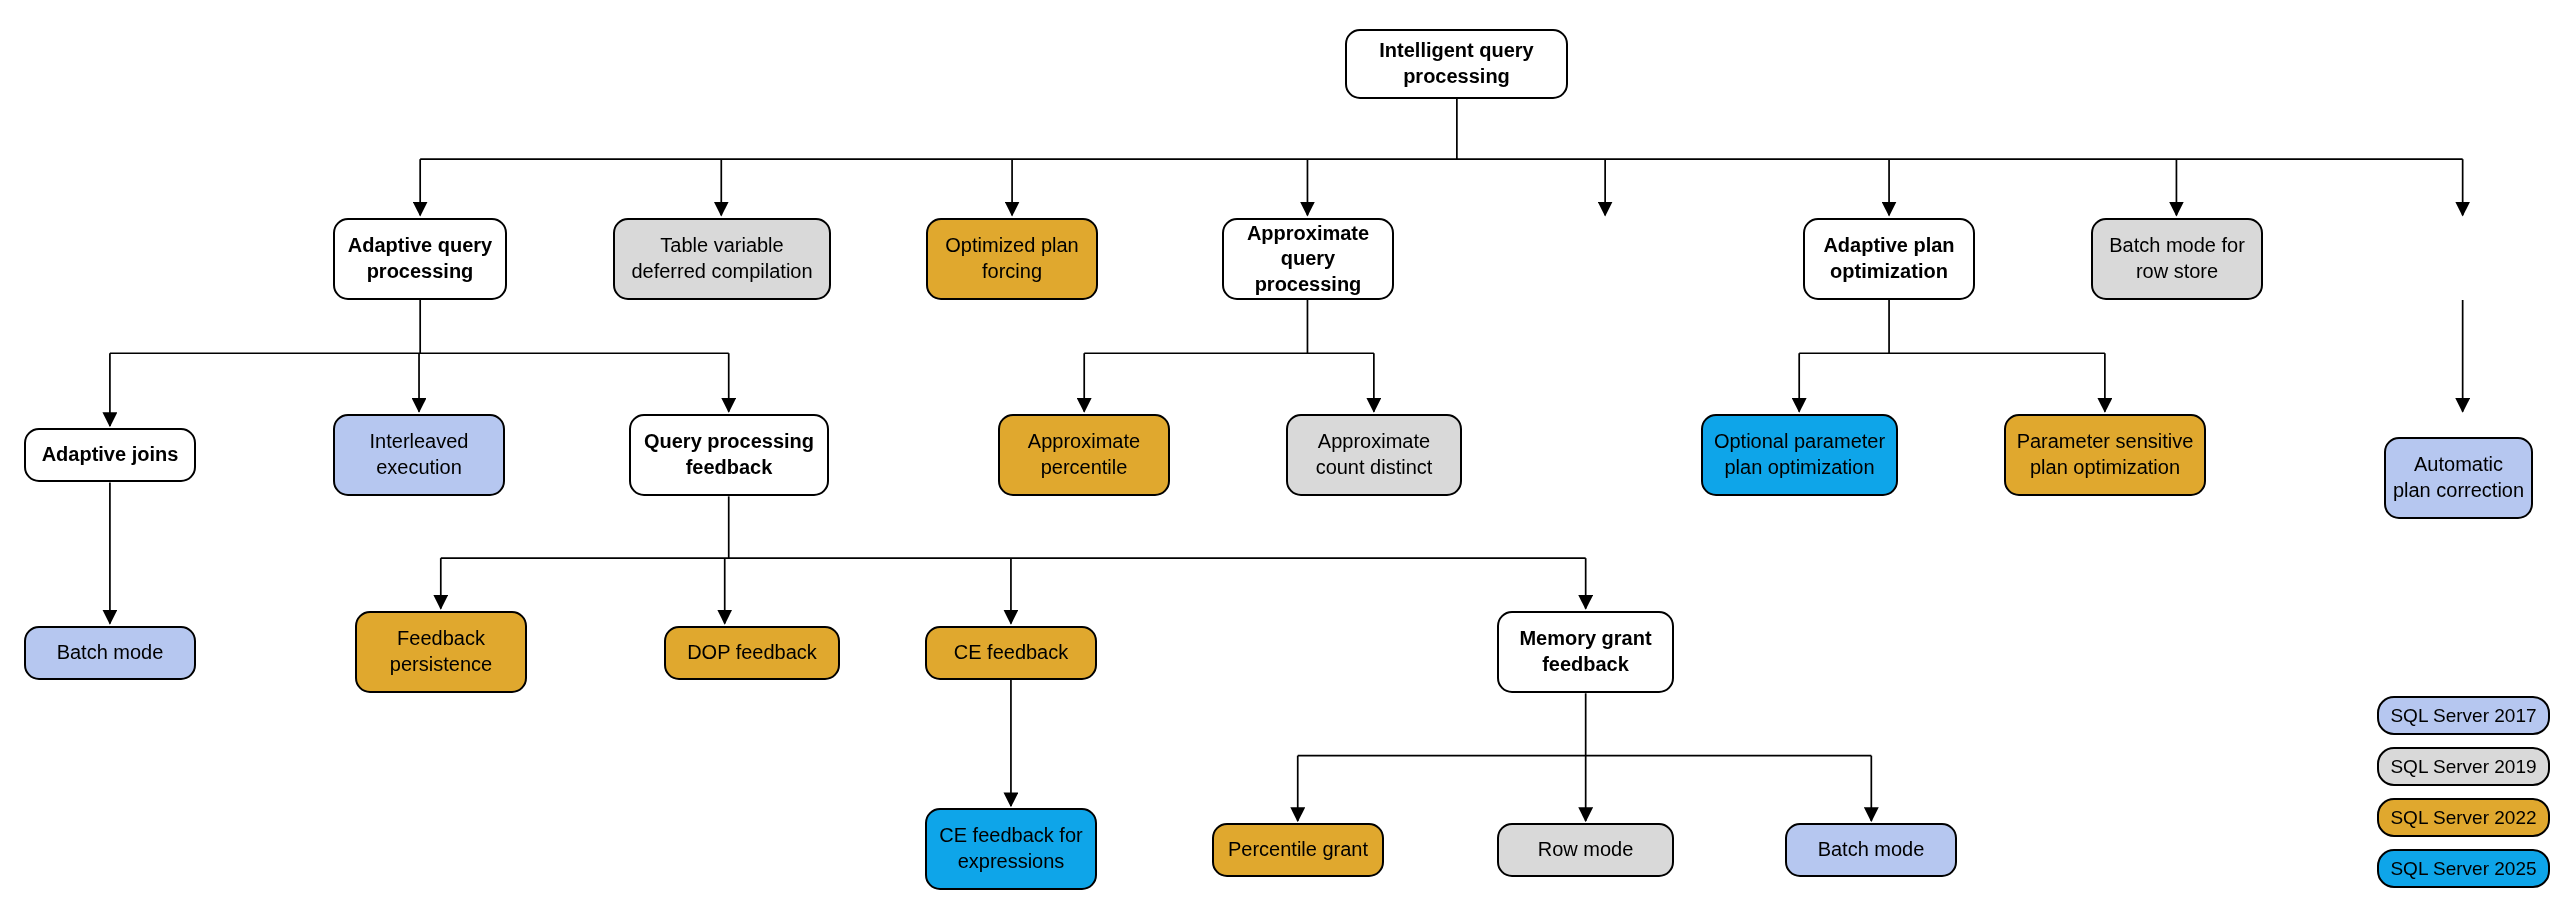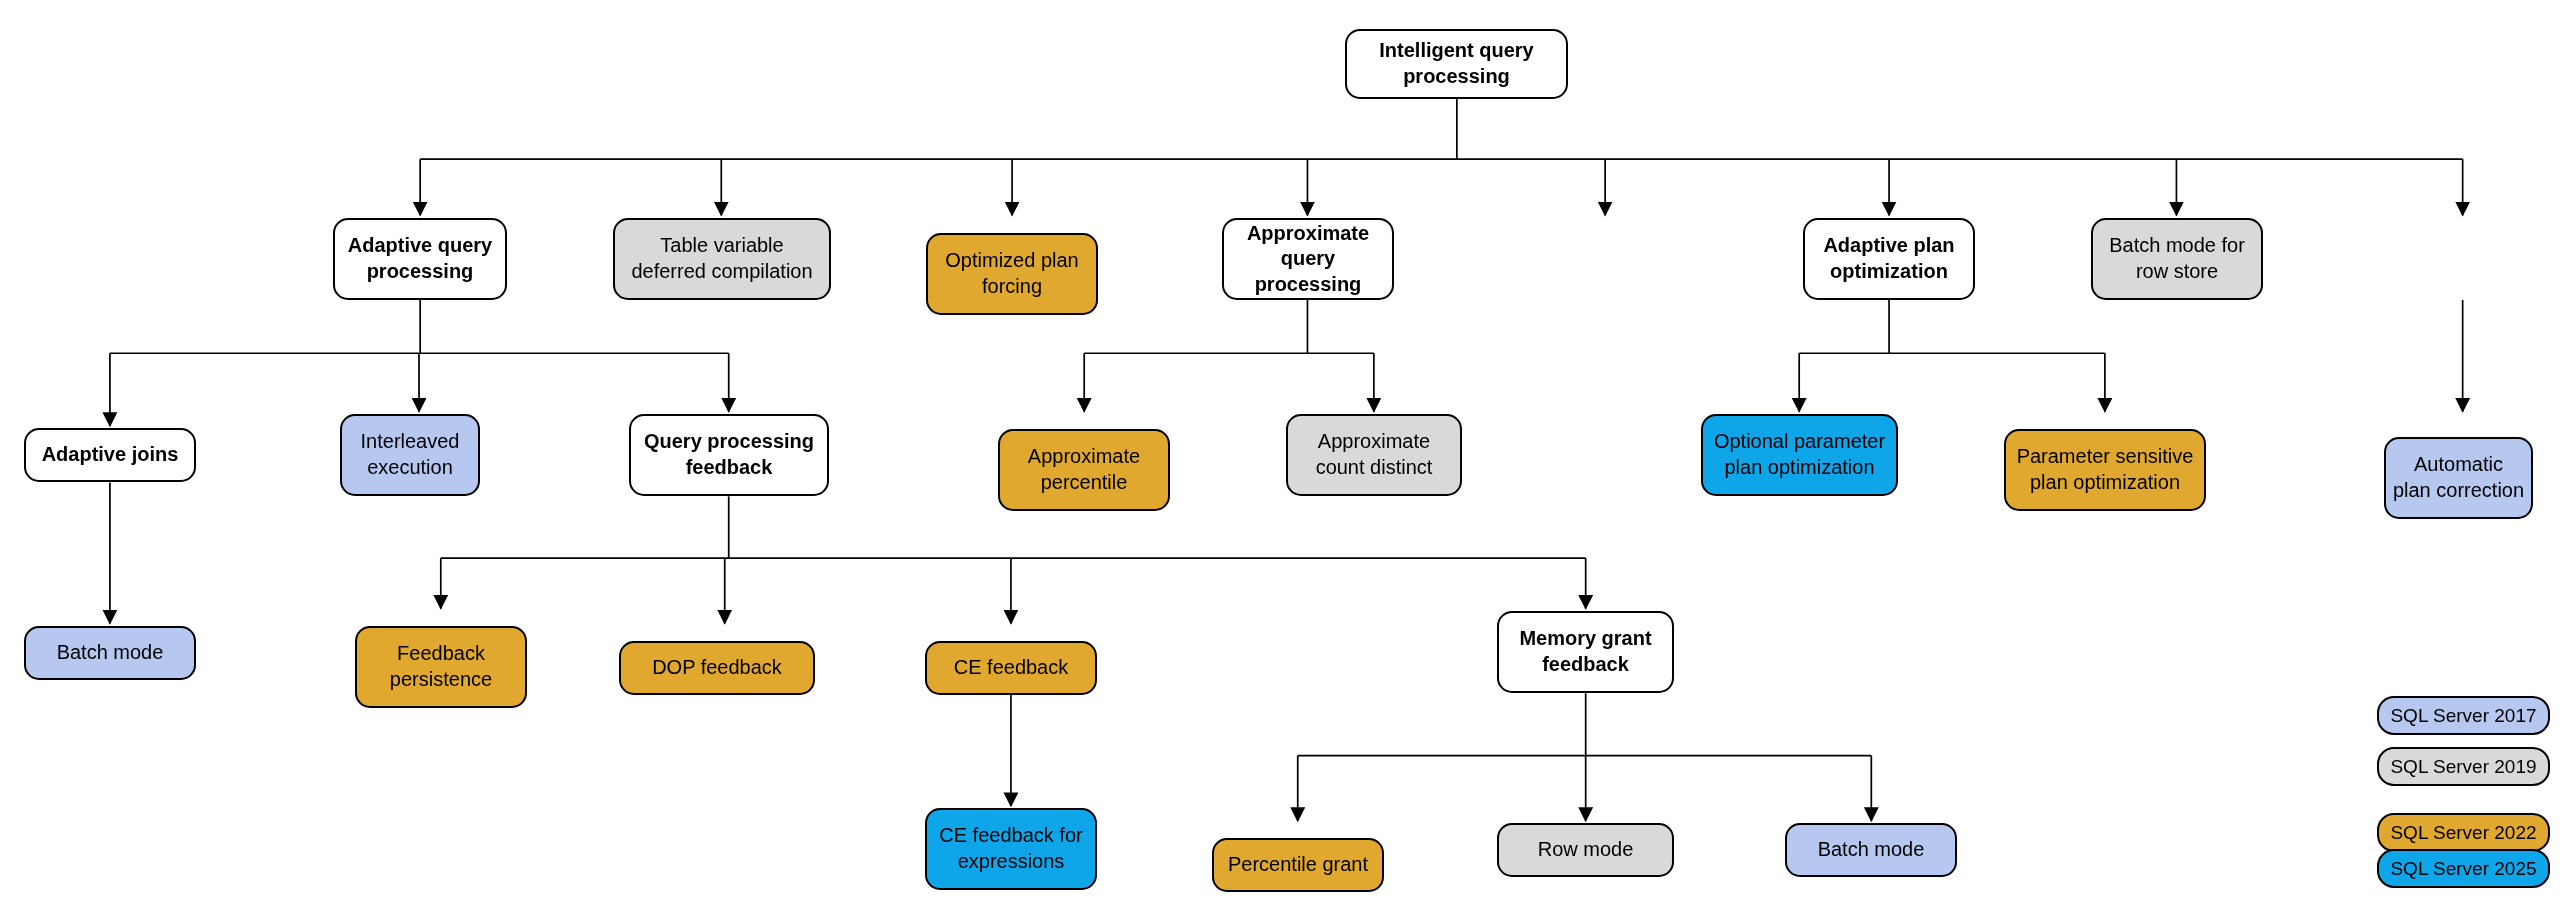--- a/index.html
+++ b/index.html
@@ -7,21 +7,21 @@
   .canvas{position:relative;width:2576px;height:916px;background:#ffffff;overflow:hidden;}
   svg.connectors{position:absolute;left:0;top:0;width:2576px;height:916px;}
   .node{
     position:absolute;box-sizing:border-box;
     display:flex;align-items:center;justify-content:center;text-align:center;
     border:2.3px solid #000;border-radius:15px;background:#ffffff;
     font-size:20px;line-height:1.28;color:#000;padding:1.1px 6.9px;
   }
   .cat{font-weight:bold;}
   .gray{background:#d9d9d9;}
-  .gold{background:#e0a82e;margin-top:15px;}
+  .gold{background:#e0a82e;}
   .blue{background:#b6c7f0;}
   .green{background:#0ea5e9;}
   .legend-item{
     position:absolute;box-sizing:border-box;width:173px;height:39px;
     display:flex;align-items:center;justify-content:center;text-align:center;
     border:2.3px solid #000;border-radius:17px;font-size:19px;color:#000;
   }
 </style>
 </head>
 <body>
@@ -87,31 +87,31 @@
   <div class="node cat" style="left:1345px;top:29px;width:223px;height:70px">Intelligent query processing</div>
 
   <div class="node cat" style="left:333px;top:218px;width:174px;height:82px">Adaptive query processing</div>
   <div class="node gray" style="left:613px;top:218px;width:218px;height:82px">Table variable deferred compilation</div>
   <div class="node gold" style="left:926px;top:218px;width:172px;height:82px">Optimized plan forcing</div>
   <div class="node cat" style="left:1222px;top:218px;width:172px;height:82px">Approximate query processing</div>
   <div class="node cat" style="left:1803px;top:218px;width:172px;height:82px">Adaptive plan optimization</div>
   <div class="node gray" style="left:2091px;top:218px;width:172px;height:82px">Batch mode for row store</div>
 
   <div class="node cat" style="left:24px;top:428px;width:172px;height:54px">Adaptive joins</div>
-  <div class="node blue" style="left:340px;top:414px;width:140px;height:82px">Interleaved execution</div>
+  <div class="node blue" style="left:333px;top:414px;width:172px;height:82px">Interleaved execution</div>
   <div class="node cat" style="left:629px;top:414px;width:200px;height:82px">Query processing feedback</div>
   <div class="node gold" style="left:998px;top:414px;width:172px;height:82px">Approximate percentile</div>
   <div class="node gray" style="left:1286px;top:414px;width:176px;height:82px">Approximate count distinct</div>
   <div class="node green" style="left:1701px;top:414px;width:197px;height:82px">Optional parameter plan optimization</div>
   <div class="node gold" style="left:2004px;top:414px;width:202px;height:82px">Parameter sensitive plan optimization</div>
   <div class="node blue" style="left:2384px;top:437px;width:149px;height:82px">Automatic plan correction</div>
 
   <div class="node blue" style="left:24px;top:626px;width:172px;height:54px">Batch mode</div>
   <div class="node gold" style="left:355px;top:611px;width:172px;height:82px">Feedback persistence</div>
-  <div class="node gold" style="left:619px;top:626px;width:196px;height:54px">DOP feedback</div>
+  <div class="node gold" style="left:664px;top:626px;width:176px;height:54px">DOP feedback</div>
   <div class="node gold" style="left:925px;top:626px;width:172px;height:54px">CE feedback</div>
   <div class="node cat" style="left:1497px;top:611px;width:177px;height:82px">Memory grant feedback</div>
 
   <div class="node green" style="left:925px;top:808px;width:172px;height:82px">CE feedback for expressions</div>
   <div class="node gold" style="left:1212px;top:823px;width:172px;height:54px">Percentile grant</div>
   <div class="node gray" style="left:1497px;top:823px;width:177px;height:54px">Row mode</div>
   <div class="node blue" style="left:1785px;top:823px;width:172px;height:54px">Batch mode</div>
 
   <div class="legend-item blue" style="left:2377px;top:696px">SQL Server 2017</div>
   <div class="legend-item gray" style="left:2377px;top:747px">SQL Server 2019</div>

